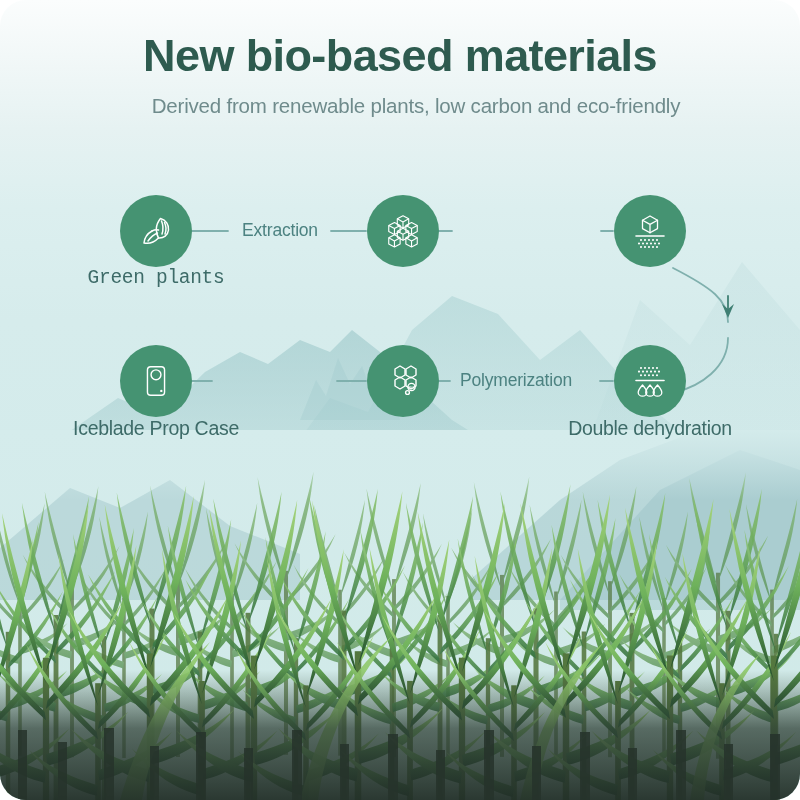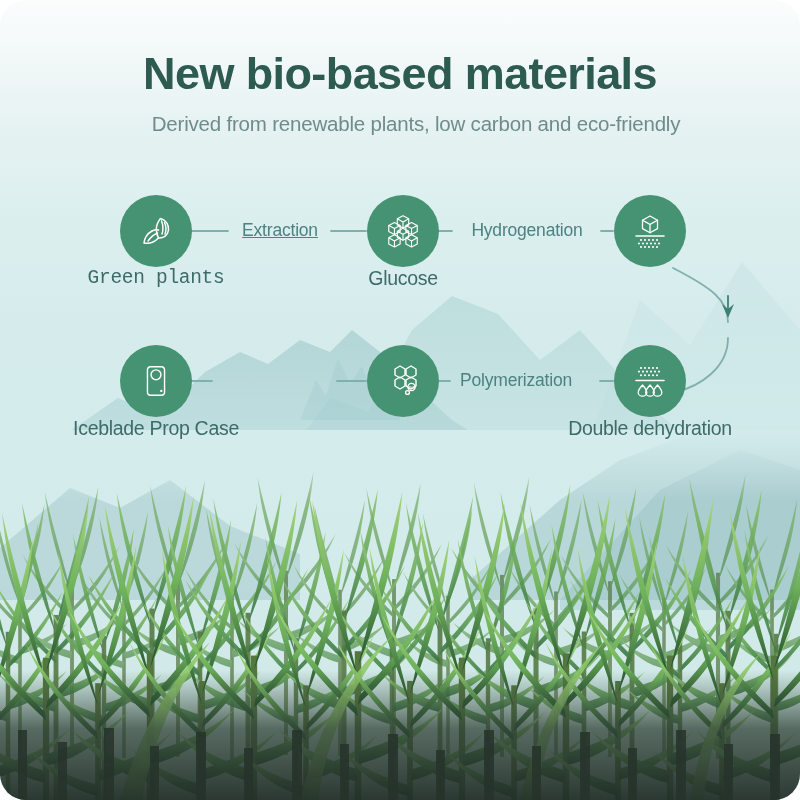--- a/index.html
+++ b/index.html
@@ -43,21 +43,21 @@
   
   .header {
     position: absolute;
     top: 0; left: 0;
     width: 800px;
     text-align: center;
     z-index: 5;
   }
   .title {
     margin: 0;
-    padding-top: 50px;
+    padding-top: 32px;
     font-size: 45px;
     line-height: 1.06;
     font-weight: bold;
     letter-spacing: -0.6px;
     color: #2e5b4f;
     font-family: "Liberation Sans", sans-serif;
   }
   .subtitle {
     margin: 0;
     padding-top: 14px;
@@ -336,21 +336,20 @@
         <path d="M14,20.2 L20,23.4 L26,20.2 M20,23.4 L20,29.8"></path>
 
         <path d="M11,24 L17,27.2 L17,33.6 L11,36.8 L5,33.6 L5,27.2 Z"></path>
         <path d="M5,27.2 L11,30.4 L17,27.2 M11,30.4 L11,36.8"></path>
 
         <path d="M29,24 L35,27.2 L35,33.6 L29,36.8 L23,33.6 L23,27.2 Z"></path>
         <path d="M23,27.2 L29,30.4 L35,27.2 M29,30.4 L29,36.8"></path>
       </g>
     </svg>
   </div>
-  <div class="node-label" style="left:303px; top:268px; width:200px;">Glucose</div>
 
   <div class="circle" style="left:614px; top:195px; width:72px; height:72px;">
     <svg width="40" height="40" viewBox="0 0 40 40" fill="none" stroke="#ffffff" stroke-width="1.3" stroke-linejoin="round" stroke-linecap="round">
       <path d="M20,5 L27.5,9.2 L27.5,17.6 L20,21.8 L12.5,17.6 L12.5,9.2 Z"></path>
       <path d="M12.5,9.2 L20,13.4 L27.5,9.2 M20,13.4 L20,21.8"></path>
       <line x1="6" y1="25" x2="34" y2="25" stroke-width="1.6"></line>
       <g fill="#ffffff" stroke="none">
         <circle cx="11" cy="29" r="1.05"></circle>
           <circle cx="15" cy="29" r="1.05"></circle>
         <circle cx="19" cy="29" r="1.05"></circle>
@@ -413,17 +412,16 @@
         <circle cx="27" cy="14.2" r="1.05"></circle>
       </g>
       <line x1="6" y1="19.5" x2="34" y2="19.5" stroke-width="1.6"></line>
       <path d="M12.5,24 C 9,28 8.2,30 8.2,31.4 C 8.2,33.6 10.1,35.2 12.5,35.2 C 14.9,35.2 16.8,33.6 16.8,31.4 C 16.8,30 16,28 12.5,24 Z"></path>
       <path d="M20,24 C 16.5,28 15.7,30 15.7,31.4 C 15.7,33.6 17.6,35.2 20,35.2 C 22.4,35.2 24.3,33.6 24.3,31.4 C 24.3,30 23.5,28 20,24 Z"></path>
       <path d="M27.5,24 C 24,28 23.2,30 23.2,31.4 C 23.2,33.6 25.1,35.2 27.5,35.2 C 29.9,35.2 31.8,33.6 31.8,31.4 C 31.8,30 31,28 27.5,24 Z"></path>
     </svg>
   </div>
   <div class="node-label" style="left:540px; top:418px; width:220px;">Double dehydration</div>
 
-  <div class="conn-label" style="left:208px; top:220px; width:144px;text-decoration:underline;">Extraction</div>
-  <div class="conn-label" style="left:438px; top:220px; width:178px;">Hydrogenation</div>
+  <div class="conn-label" style="left:208px; top:220px; width:144px;">Extraction</div>
   <div class="conn-label" style="left:438px; top:370px; width:156px;">Polymerization</div>
 
 </div>
 
 </body></html>

